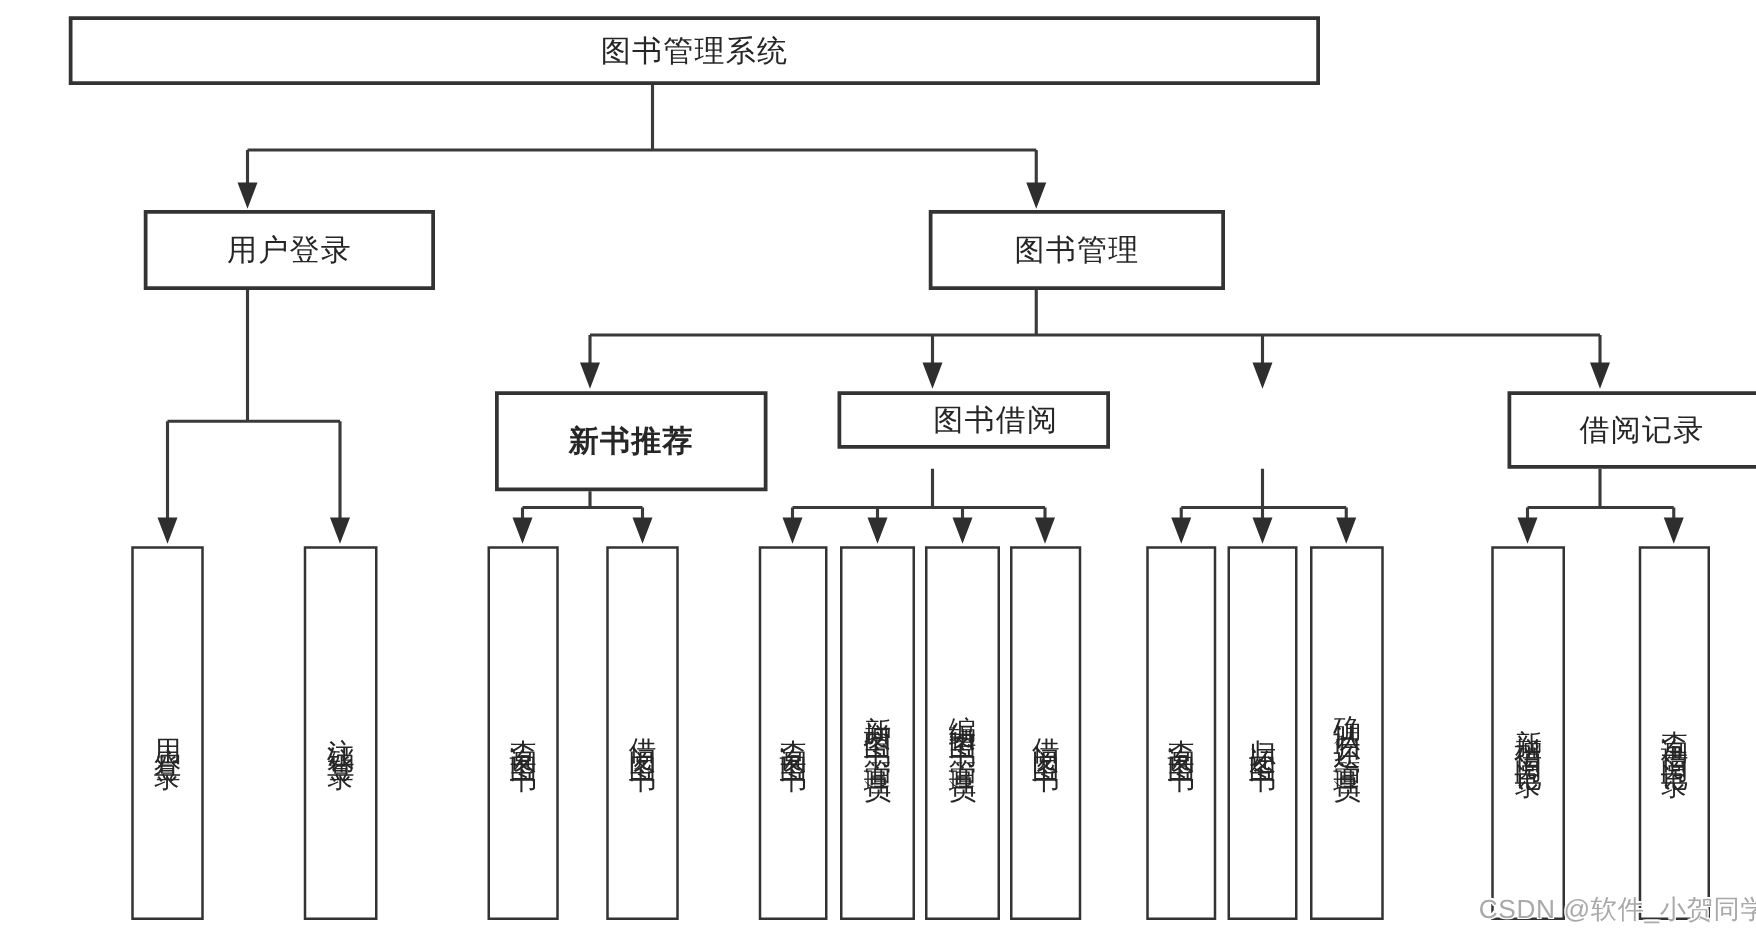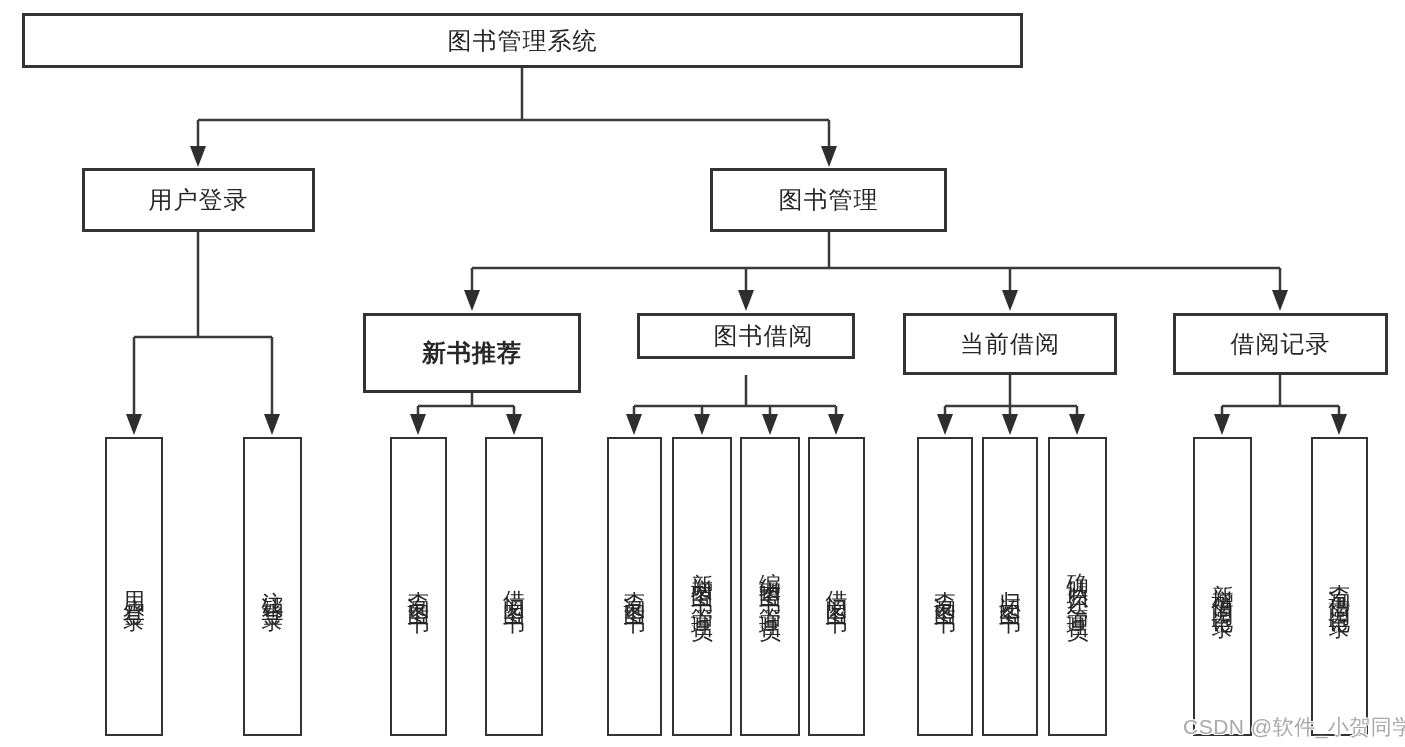--- a/index.html
+++ b/index.html
@@ -28,20 +28,21 @@
     display: flex;
     align-items: center;
     justify-content: center;
     color: #262626;
   }
   .node-h {
     border: 3px solid #333333;
     font-size: 24px;
     letter-spacing: 1px;
     white-space: nowrap;
+    margin-left: 33px;
   }
   .node-v {
     border: 2.5px solid #333333;
     top: 437px;
     height: 299px;
     font-size: 22px;
   }
   .vtext {
     writing-mode: vertical-rl;
     text-orientation: mixed;
@@ -105,23 +106,20 @@
   <div class="node node-h" style="left:710px; top:168px; width:237px; height:64px;text-align:center;">
     <span>图书管理</span>
   </div>
 
   <div class="node node-h" style="left:363px; top:313px; width:218px; height:80px;font-weight:bold;">
     <span>新书推荐</span>
   </div>
   <div class="node node-h" style="left:637px; top:313px; width:218px; height:46px;padding-left:35px;">
     <span>图书借阅</span>
   </div>
-  <div class="node node-h" style="left:903px; top:313px; width:214px; height:62px;">
-    <span>当前借阅</span>
-  </div>
   <div class="node node-h" style="left:1173px; top:313px; width:215px; height:62px;font-family:Liberation Mono, monospace;">
     <span>借阅记录</span>
   </div>
 
   <div class="node node-v" style="left:105px; width:58px;">
     <span class="vtext">用户登录</span>
   </div>
   <div class="node node-v" style="left:243px; width:59px;">
     <span class="vtext">注销登录</span>
   </div>

